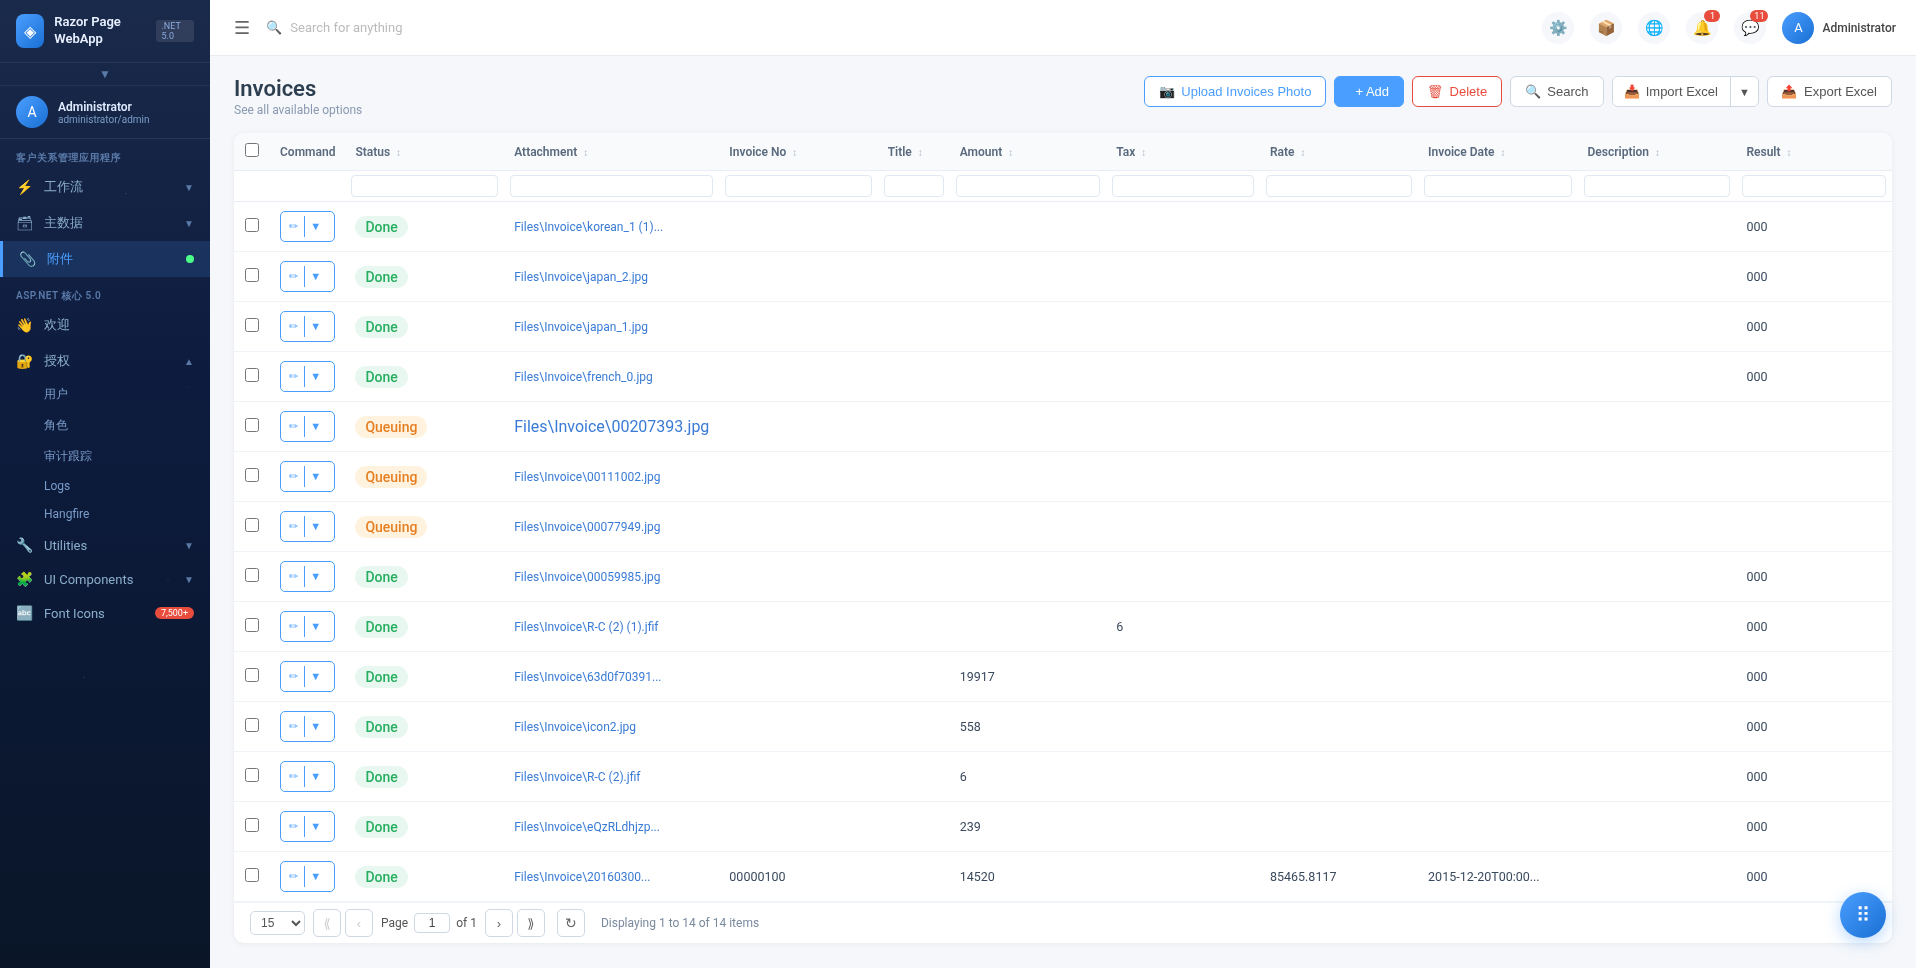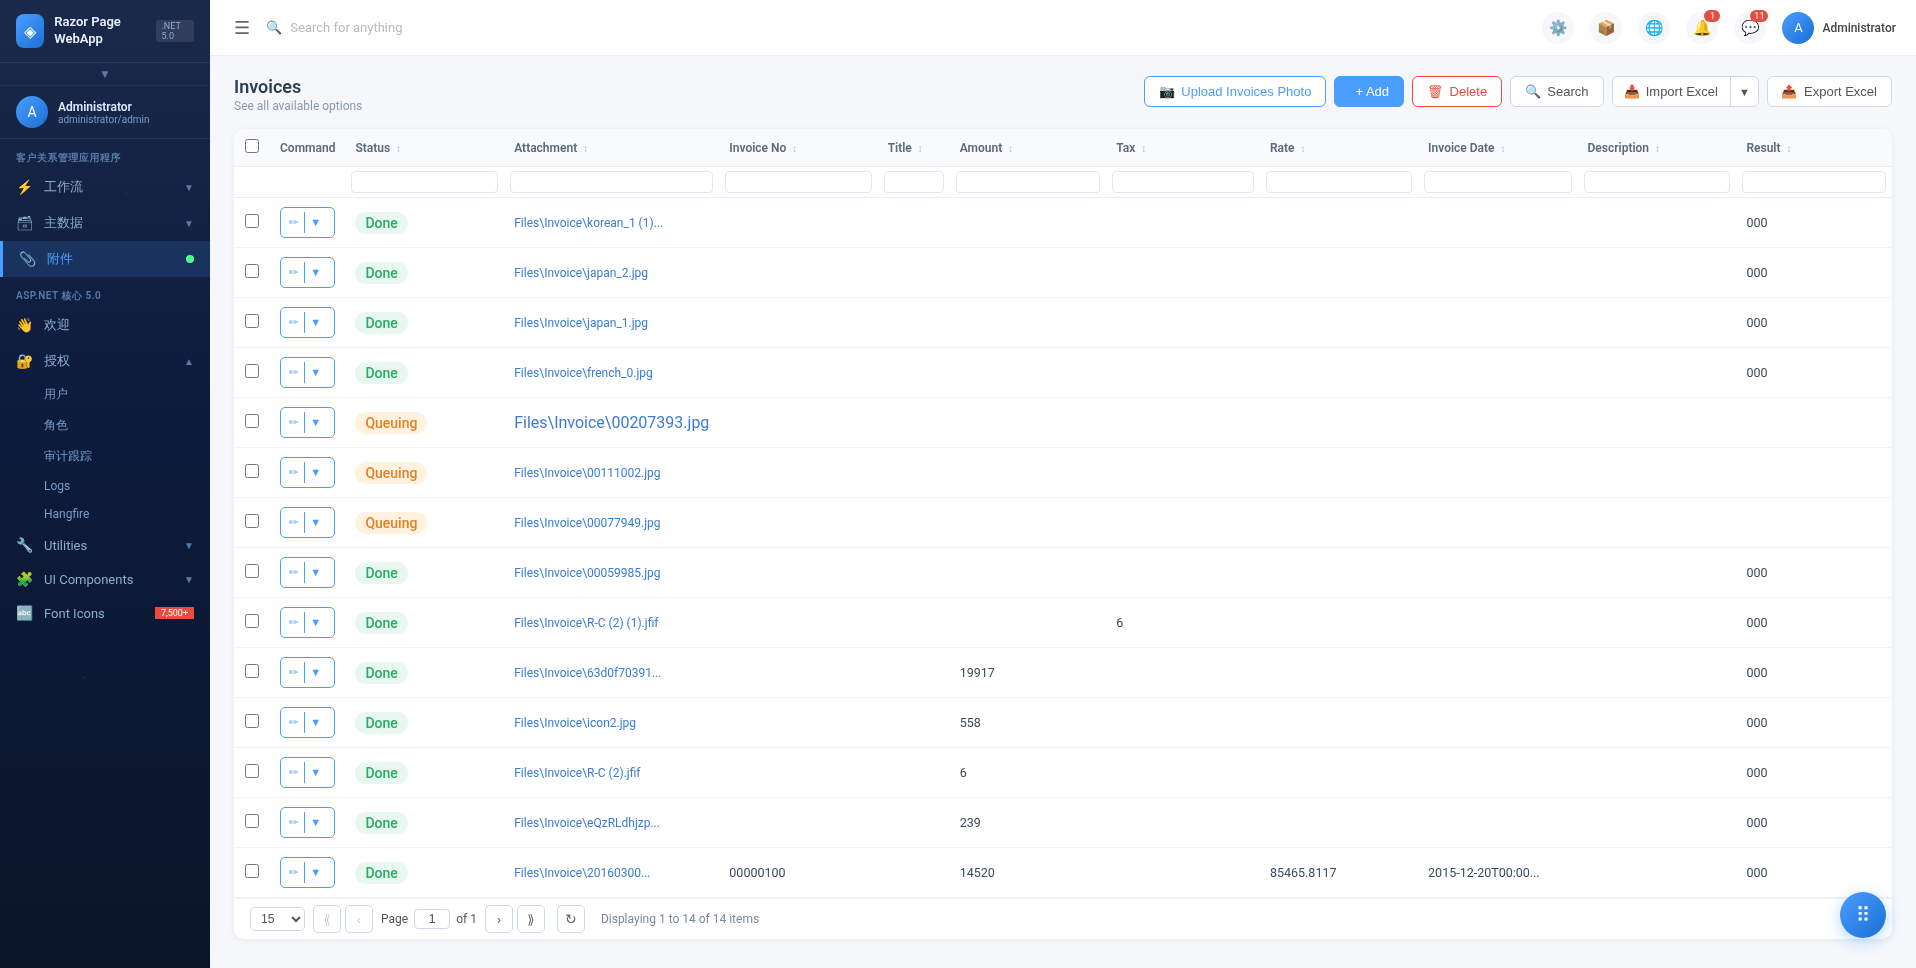--- a/index.html
+++ b/index.html
@@ -55,21 +55,21 @@
     }
     .sidebar-item {
       display: flex; align-items: center; padding: 9px 16px; gap: 10px;
       cursor: pointer; color: #8aadcc; font-size: 13px; position: relative;
       transition: background 0.15s;
     }
     .sidebar-item.active { background: rgba(74,158,255,0.15); color: #4a9eff; border-left: 3px solid #4a9eff; }
     .sidebar-item.active .sidebar-dot { background: #4cff88; width: 8px; height: 8px; border-radius: 50%; margin-left: auto; }
     .sidebar-item-icon { width: 18px; display: flex; align-items: center; justify-content: center; font-size: 14px; }
     .sidebar-arrow { margin-left: auto; font-size: 10px; color: #5a7aa8; }
-    .sidebar-badge { margin-left: auto; background: #e74c3c; color: white; font-size: 9px; padding: 1px 6px; border-radius: 0; }
+    .sidebar-badge { margin-left: auto; background: #e74c3c; color: white; font-size: 9px; padding: 1px 6px; border-radius: 6px; }
     .sidebar-sub-item {
       display: flex; align-items: center; padding: 7px 16px 7px 44px;
       cursor: pointer; color: #7a9cc8; font-size: 12px;
     }
 
     
     .main {
       flex: 1;
       display: flex;
       flex-direction: column;
@@ -108,21 +108,21 @@
       overflow-y: auto;
       padding: 20px 24px;
       background: #f5f7fa;
     }
 
     
     .page-header {
       display: flex; align-items: flex-start; justify-content: space-between;
       margin-bottom: 16px;
     }
-    .page-title { font-size: 18px; font-weight: 600; color: #2c3e50; }
+    .page-title { font-size: 22px; font-weight: 600; color: #2c3e50; }
     .page-subtitle { font-size: 12px; color: #8a9ab0; margin-top: 2px; }
     .page-actions { display: flex; gap: 8px; align-items: center; }
 
     .btn {
       display: flex; align-items: center; gap: 6px;
       padding: 7px 14px; border-radius: 6px; font-size: 13px;
       cursor: pointer; border: 1px solid transparent; font-weight: 500;
       transition: all 0.15s;
     }
     .btn-primary { background: #4a9eff; color: white; border-color: #4a9eff; padding-left: 20px; }

